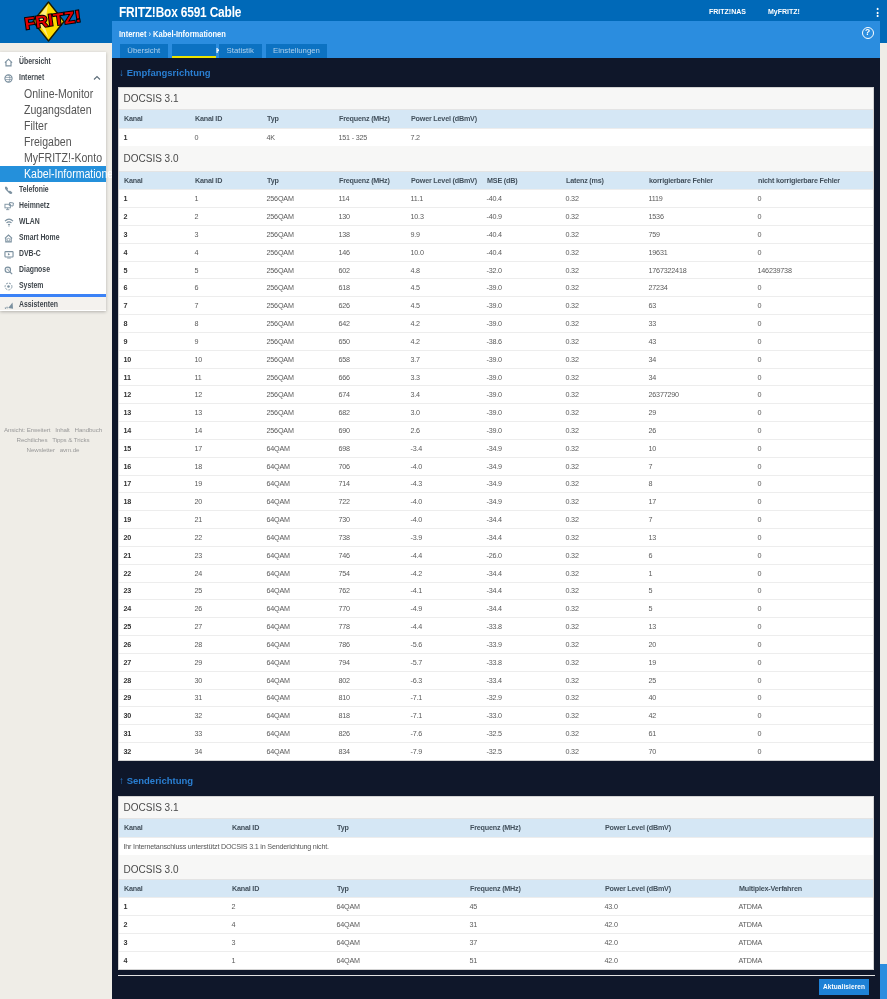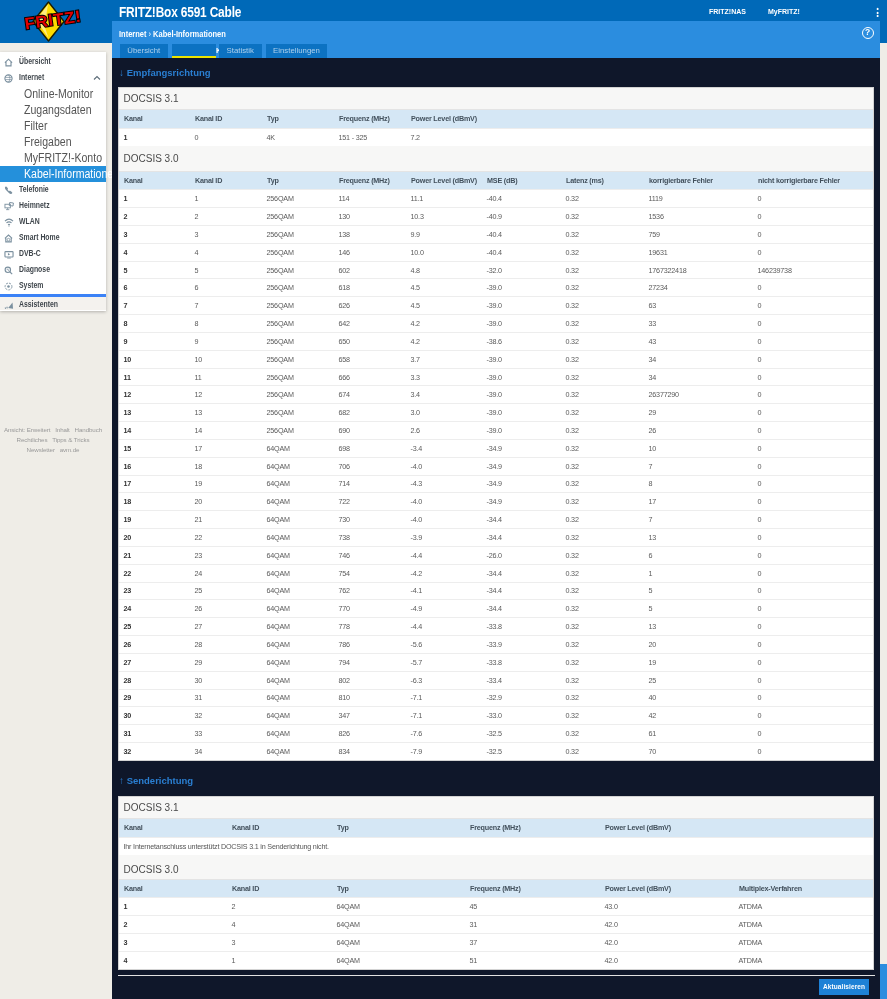--- a/index.html
+++ b/index.html
@@ -505,21 +505,21 @@
             <td>-7.1</td>
             <td>-32.9</td>
             <td>0.32</td>
             <td>40</td>
             <td>0</td>
           </tr>
       <tr>
             <td class="b">30</td>
             <td>32</td>
             <td>64QAM</td>
-            <td>347</td>
+            <td>818</td>
             <td>-7.1</td>
             <td>-33.0</td>
             <td>0.32</td>
             <td>42</td>
             <td>0</td>
           </tr>
       <tr>
             <td class="b">31</td>
             <td>33</td>
             <td>64QAM</td>

